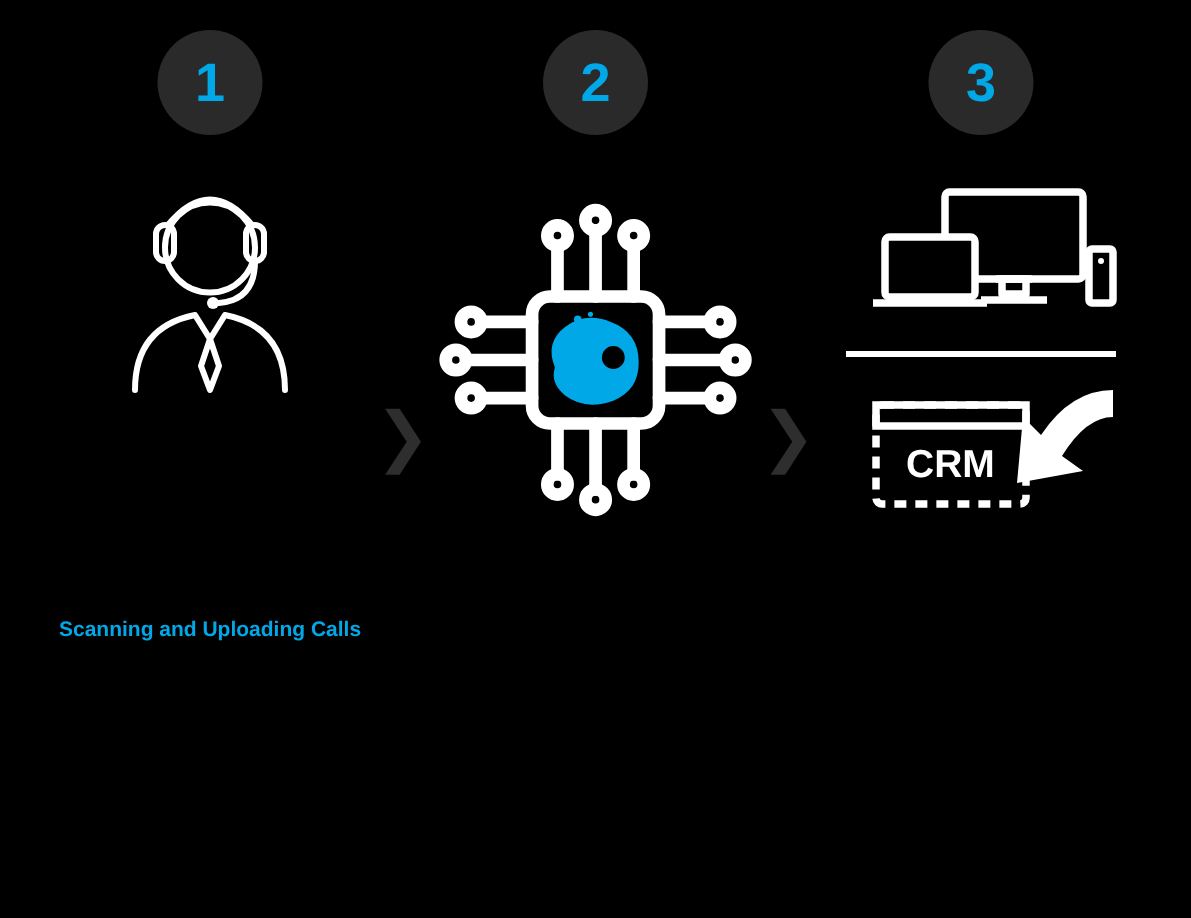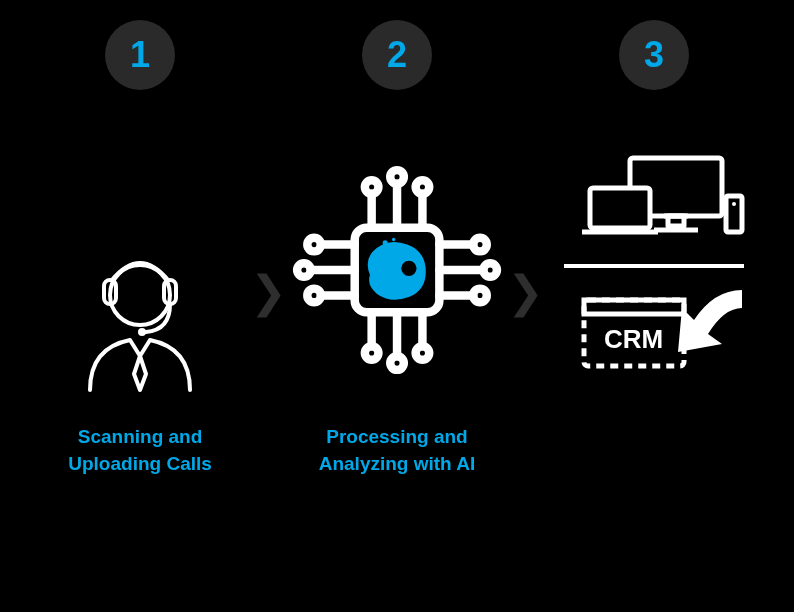--- a/index.html
+++ b/index.html
@@ -35,32 +35,32 @@
     align-items: center;
     justify-content: center;
     color: #00a8e8;
     font-size: 36px;
     font-weight: 700;
     margin-bottom: 20px;
   }
   .icon-area {
     height: 290px;
     display: flex;
-    align-items: flex-end;
+    align-items: flex-start;
     justify-content: center;
     width: 100%;
   }
   .caption {
     color: #00a8e8;
-    font-size: 19px;
+    font-size: 14px;
     font-weight: 600;
     text-align: center;
     line-height: 1.4;
     padding: 0 6px;
-    margin-top: 24px;
+    margin-top: 10px;
   }
   .arrow {
     color: #2e2e2e;
     font-size: 44px;
     align-self: flex-start;
     margin-top: 250px;
     user-select: none;
     line-height: 1;
   }
 </style>
@@ -147,21 +147,20 @@
             Q 34 24 14 32
             Q -8 40 -24 28
             Q -36 18 -32 6 Z"></path>
           <circle cx="14" cy="-2" r="9" fill="#000"></circle>
           <circle cx="-14" cy="-32" r="3" fill="#00a8e8"></circle>
           <circle cx="-4" cy="-36" r="2" fill="#00a8e8"></circle>
           <circle cx="-22" cy="-24" r="2" fill="#00a8e8"></circle>
         </g>
       </svg>
     </div>
-    <div class="caption">Processing and Analyzing with AI</div>
   </div>
 
   <div class="arrow">❯</div>
 
   <div class="step">
     <div class="badge">
       <span>3</span>
     </div>
     <div class="icon-area">
       <svg width="200" height="260" viewBox="0 0 200 260">

